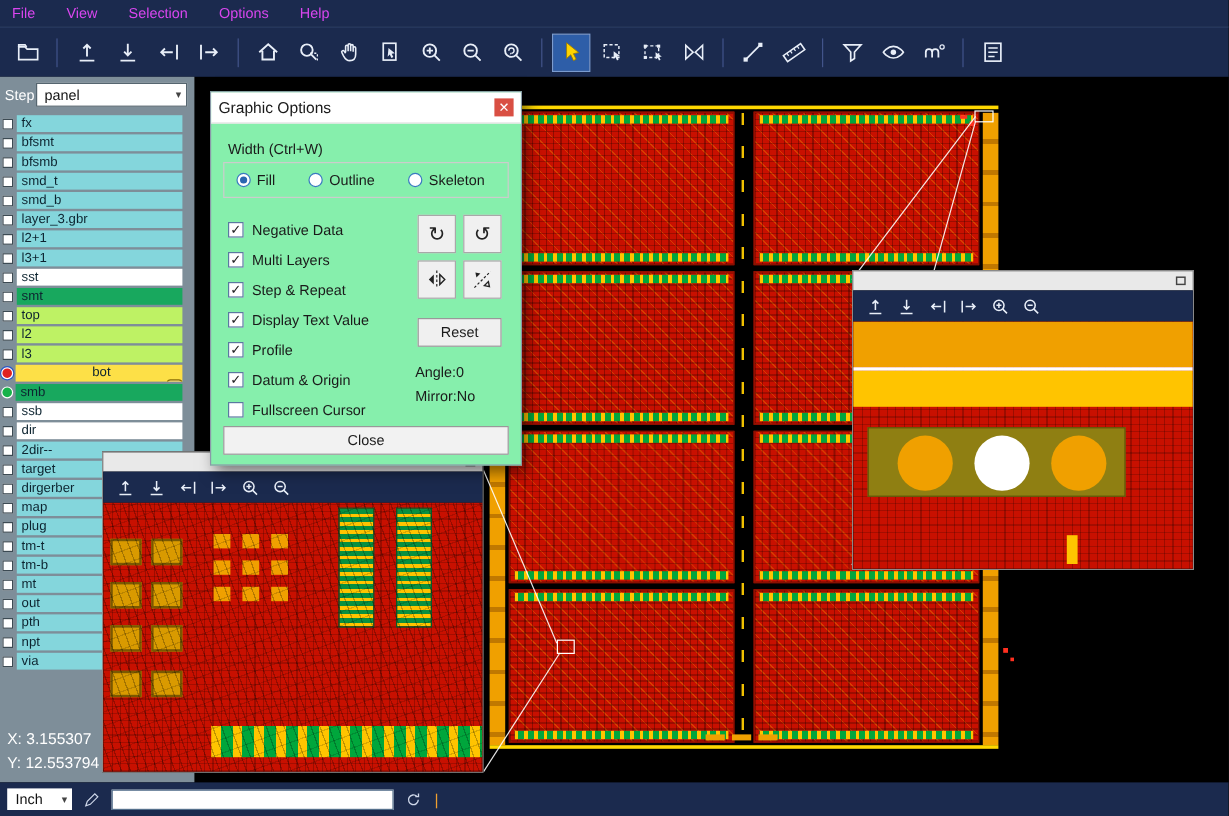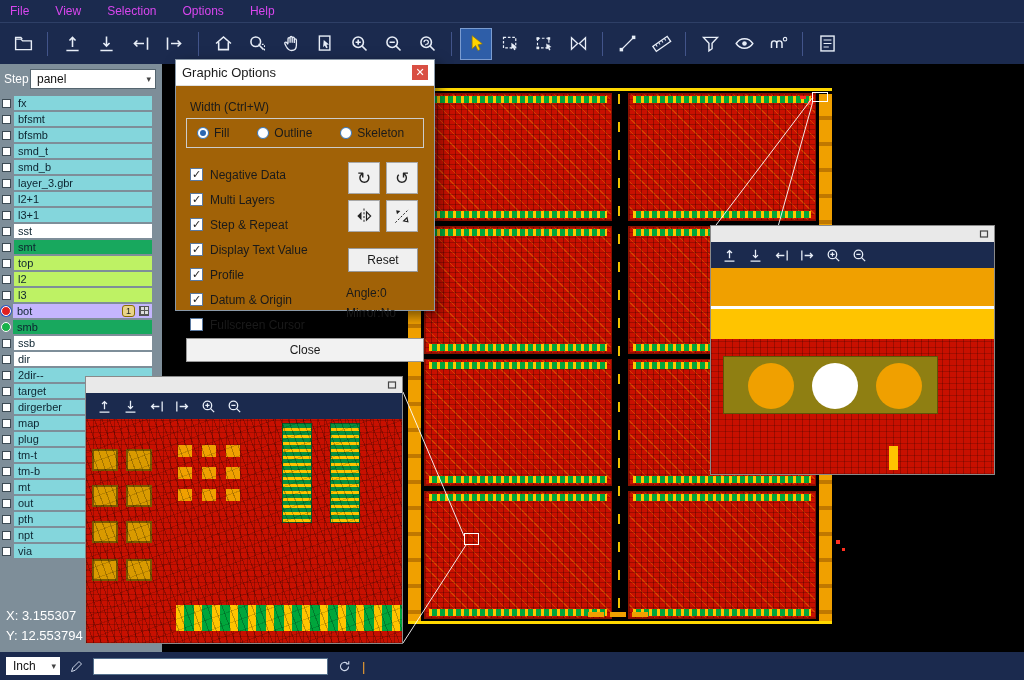--- a/index.html
+++ b/index.html
@@ -32,21 +32,21 @@
   .lchk { width:9px; height:9px; background:#fff; border:1px solid #3c4a53; margin:0 3px 0 2px; flex:none; }
   .ldot { width:10px; height:10px; border-radius:50%; border:1px solid #fff; margin:0 2px 0 1px; flex:none; }
   .ldot.red { background:#e02020; box-shadow:0 0 0 1px #2a55c8; }
   .ldot.green { background:#17b24a; }
   .lbar { flex:1; height:14px; margin-right:10px; display:flex; align-items:center;
     font-size:11px; color:#0d2430; padding-left:4px; overflow:hidden; white-space:nowrap;text-align:right; }
   .c-cyan   { background:#84d6dc; }
   .c-white  { background:#ffffff; }
   .c-green  { background:#18a85e; }
   .c-orange { background:#bef264; }
-  .c-yellow { background:#c4b5fd; }
+  .c-yellow { background:#fde047;flex-direction:column; }
   .lbadge { margin-left:auto; font-size:9px; line-height:10px; padding:0 3px; border:1px solid #8a6d00;
     border-radius:3px; background:#e9d489; color:#222; }
   .grid-ic { width:10px; height:10px; margin:0 3px 0 4px; border:1px solid #555; background-color:#ddd;
     background-image:repeating-linear-gradient(0deg,#555 0 1px,transparent 1px 4px),
                      repeating-linear-gradient(90deg,#555 0 1px,transparent 1px 4px); flex:none; }
   .coord-x { position:absolute; left:6px; top:544px; color:#fff; font-size:13px; }
   .coord-y { position:absolute; left:6px; top:564px; color:#fff; font-size:13px; }
 
   
   .canvas { position:absolute; left:162px; top:64px; width:862px; height:588px; background:#000; z-index:1; }
@@ -100,21 +100,21 @@
       repeating-linear-gradient(-20deg, rgba(0,0,0,.15) 0 1px, transparent 1px 11px); }
   .m2-band1 { position:absolute; left:0; top:0; width:100%; height:38px; background:#f0a000; }
   .m2-line  { position:absolute; left:0; top:38px; width:100%; height:3px; background:#fff; }
   .m2-band2 { position:absolute; left:0; top:41px; width:100%; height:30px; background:#ffc400; }
   .m2-olive { position:absolute; left:12px; top:88px; width:215px; height:58px;
     background:#8f7f12; border:1px solid #5f5408; }
   .m2-circle { position:absolute; top:6px; width:46px; height:46px; border-radius:50%; }
   .m2-yrect { position:absolute; left:178px; top:178px; width:9px; height:24px; background:#ffc400; }
 
   
-  .dialog { position:absolute; left:175px; top:59px; width:260px; height:252px; background:#a16207;
+  .dialog { position:absolute; left:175px; top:76px; width:260px; height:312px; background:#86efac;
     border:1px solid #8a99a8; box-shadow:4px 5px 12px rgba(0,0,0,.5); z-index:7;
     font-size:12px; color:#1a1a1a; }
   .dlg-title { height:26px; background:#fff; border-bottom:1px solid #e0e0e0; display:flex;
     align-items:center; padding:0 6px; }
   .dlg-title-text { flex:1; font-size:13px; }
   .dlg-close { width:16px; height:15px; background:#d94f43; color:#fff; font-size:11px;
     display:flex; align-items:center; justify-content:center; }
   .dlg-width-label { position:absolute; left:14px; top:40px;text-align:right; }
   .radio-box { position:absolute; left:10px; top:58px; width:238px; height:30px; border:1px solid #ccc;
     display:flex; align-items:center; gap:28px; padding-left:10px; }

